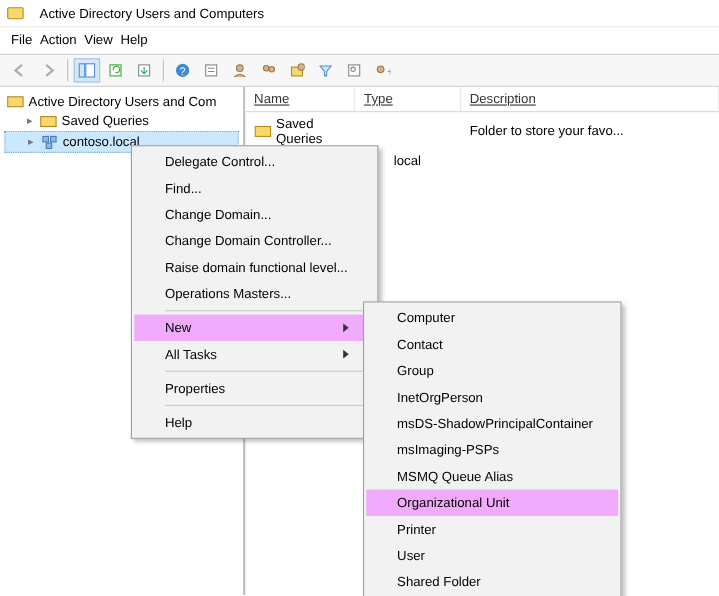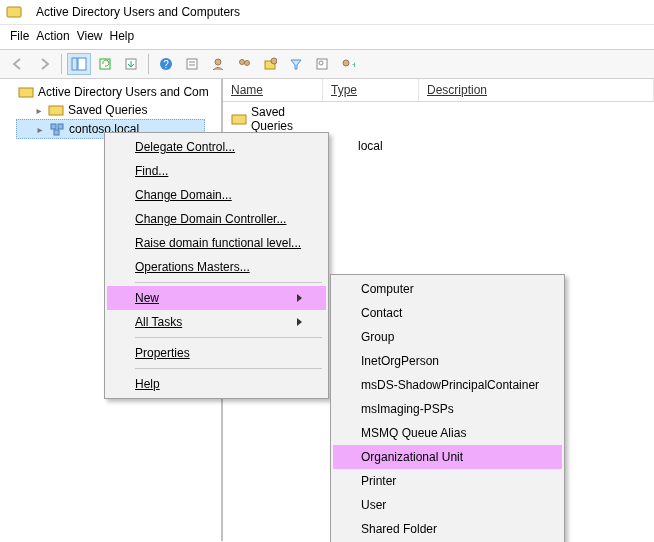--- a/index.html
+++ b/index.html
@@ -49,21 +49,21 @@
   .tbtn.disabled { opacity: 0.45; }
   .tbtn.active { border:1px solid #9ec3e6; background:#d6e8f7;}
   .tsep { width:1px; height:20px; background:#c0c0c0; margin:0 3px;}
   .content {
     display: flex;
     height: calc(100% - 80px);
   }
   .tree {
     width: 223px;
     border-right: 2px solid #c0c0c0;
-    padding: 4px 16px;
+    padding: 4px 4px;
     position: relative;
   }
   .tree-row {
     display: flex; align-items: center;
     padding: 1px 2px;
     gap: 4px;
     white-space: nowrap;
   }
   .tree-row.l1 { padding-left: 18px; }
   .tree-row.l2 { padding-left: 18px; }
@@ -271,31 +271,32 @@
       <div class="row">
         <div class="cell col-name">
           <span class="ticon">
               <svg width="16" height="14">
                 <rect x="1" y="3" width="14" height="9" fill="#f6d96b" stroke="#b58a1e"></rect>
               </svg>
             </span>
           <span>Saved Queries</span>
         </div>
         <div class="cell col-type"></div>
+        <div class="cell col-desc">Folder to store your favo...</div>
       </div>
       <div class="row">
         <div class="cell col-name" style="padding-left:135px;">
           <span>local</span>
         </div>
       </div>
     </div>
   </div>
 </div>
 
-<div class="ctxmenu" style="left:104px; top:132px; width:225px;text-decoration:underline;">
+<div class="ctxmenu" style="left:119px; top:132px; width:225px;">
   <div class="mi">
       <span>Delegate Control...</span>
     </div>
   <div class="mi">
       <span>Find...</span>
     </div>
   <div class="mi">
       <span>Change Domain...</span>
     </div>
   <div class="mi">

